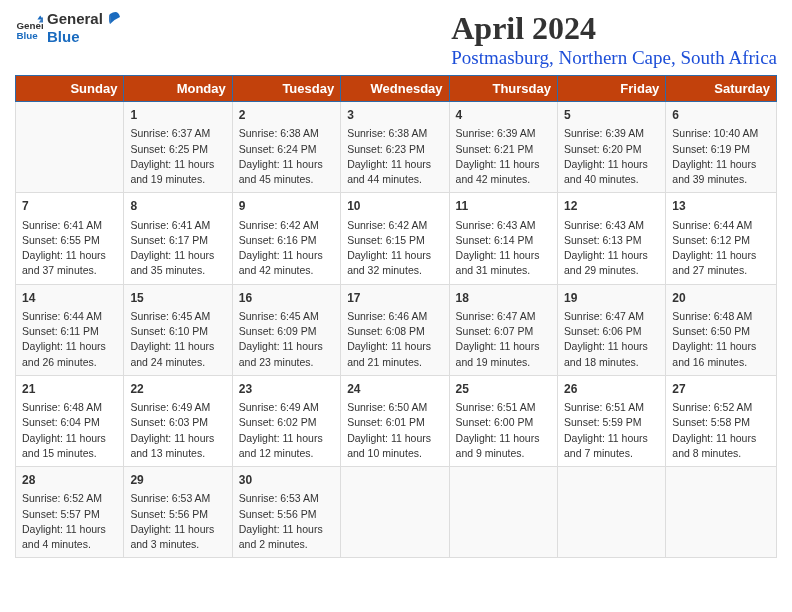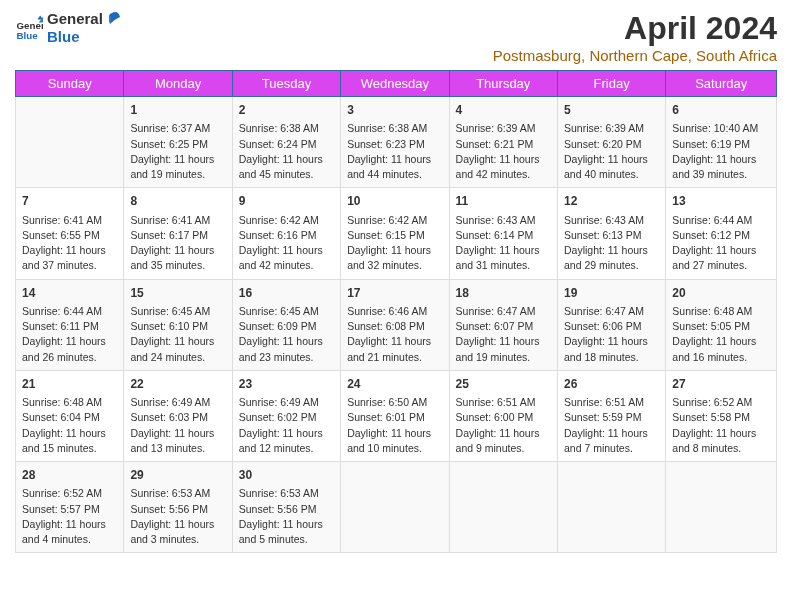--- a/index.html
+++ b/index.html
@@ -19,43 +19,43 @@
     .logo {
       display: flex;
       align-items: center;
       gap: 2px;
     }
     .logo-icon {
       width: 28px;
       height: 28px;
     }
     .title-block {
-      text-align: right;
+      font-family: Liberation Serif, serif;
     }
     .main-title {
       font-size: 32px;
       font-weight: bold;
       color: #333;
     }
     .subtitle {
-      font-size: 15px;
-      color: #a16207;
+      font-size: 19px;
+      color: #1d4ed8;
     }
     table {
       width: 100%;
       border-collapse: collapse;
       font-size: 11px;
     }
     thead tr th {
-      background-color: #d946ef;
+      background-color: #c2410c;
       color: #fff;
-      text-align: center;
+      text-align: right;
       padding: 5px 6px;
       font-size: 13px;
-      font-weight: normal;
+      font-weight: bold;
       border: 1px solid #2e6aa8;
     }
     tbody tr td {
       vertical-align: top;
       padding: 5px 6px;
       border: 1px solid #ddd;
       color: #333;
       line-height: 1.45;
     }
     tbody tr:nth-child(odd) td {
@@ -249,21 +249,21 @@
         <td>
           <span class="day-num">19</span>
           <div class="day-info">Sunrise: 6:47 AM</div>
           <div class="day-info">Sunset: 6:06 PM</div>
           <div class="day-info">Daylight: 11 hours</div>
           <div class="day-info">and 18 minutes.</div>
         </td>
         <td>
           <span class="day-num">20</span>
           <div class="day-info">Sunrise: 6:48 AM</div>
-          <div class="day-info">Sunset: 5:05 PM</div>
+          <div class="day-info">Sunset: 6:50 PM</div>
           <div class="day-info">Daylight: 11 hours</div>
           <div class="day-info">and 16 minutes.</div>
         </td>
       </tr>
       <tr>
         <td>
           <span class="day-num">21</span>
           <div class="day-info">Sunrise: 6:48 AM</div>
           <div class="day-info">Sunset: 6:04 PM</div>
           <div class="day-info">Daylight: 11 hours</div>
@@ -325,21 +325,21 @@
           <div class="day-info">Sunrise: 6:53 AM</div>
           <div class="day-info">Sunset: 5:56 PM</div>
           <div class="day-info">Daylight: 11 hours</div>
           <div class="day-info">and 3 minutes.</div>
         </td>
         <td>
           <span class="day-num">30</span>
           <div class="day-info">Sunrise: 6:53 AM</div>
           <div class="day-info">Sunset: 5:56 PM</div>
           <div class="day-info">Daylight: 11 hours</div>
-          <div class="day-info">and 5 minutes.</div>
+          <div class="day-info">and 2 minutes.</div>
         </td>
         <td></td>
         <td></td>
         <td></td>
         <td></td>
       </tr>
     </tbody>
 </table>
 
 </body></html>

